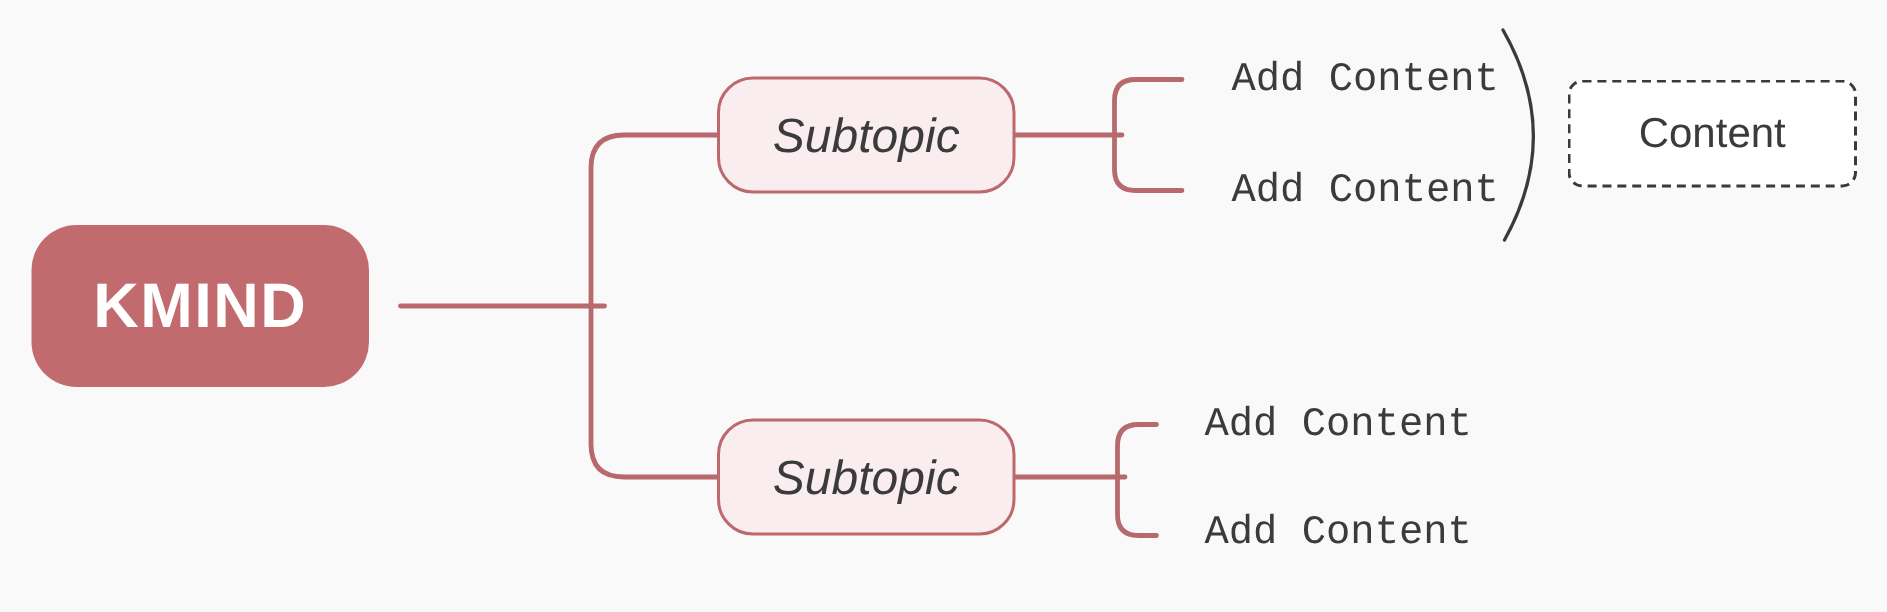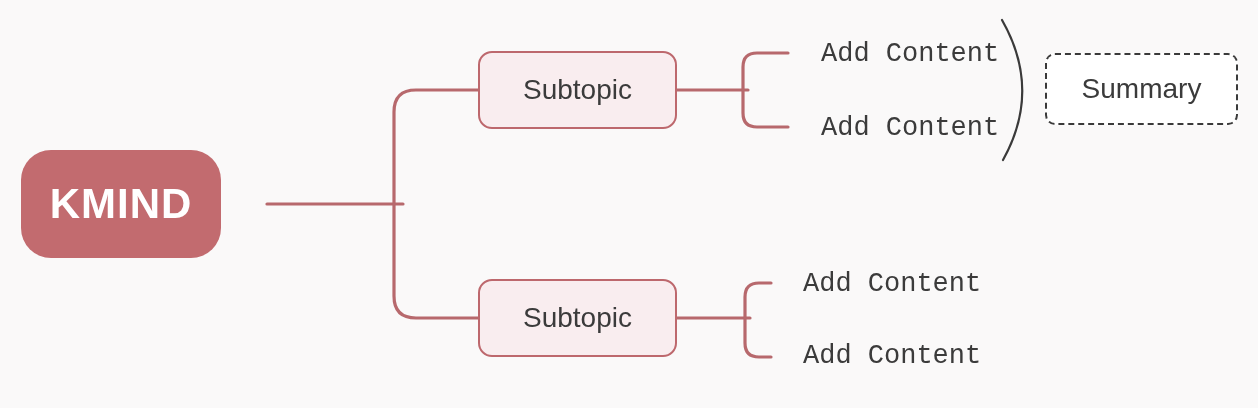--- a/index.html
+++ b/index.html
@@ -43,35 +43,36 @@
     stroke-linecap: round;
   }
   .node {
     position: absolute;
     display: flex;
     align-items: center;
     justify-content: center;
   }
   .root-node {
     left: 21px; top: 150px;
-    width: 200px; height: 108px;
+    width: 225px; height: 108px;
     background: var(--accent);
     border-radius: 30px;
     color: var(--root-text);
     font-size: 42px;
     font-weight: bold;
     letter-spacing: 1px;
   }
   .subtopic-node {
     width: 199px; height: 78px;
     background: var(--subtopic-fill);
     border: 2px solid var(--subtopic-border);
-    border-radius: 14px;
+    border-radius: 24px;
     color: var(--text-dark);
-    font-size: 28px;
+    font-size: 32px;
+    font-style: italic;
   }
   .subtopic-1 { left: 478px; top: 51px; }
   .subtopic-2 { left: 478px; top: 279px; }
   .leaf-label {
     position: absolute;
     color: var(--text-dark);
     font-size: 27px;
     line-height: 28px;
     white-space: nowrap;
     font-family: Liberation Mono, monospace;
@@ -125,16 +126,16 @@
   </div>
 
   <div class="leaf-label leaf-2a">
     <span>Add Content</span>
   </div>
   <div class="leaf-label leaf-2b">
     <span>Add Content</span>
   </div>
 
   <div class="node summary-node">
-    <span>Summary</span>
+    <span>Content</span>
   </div>
 
 </div>
 
 </body></html>

